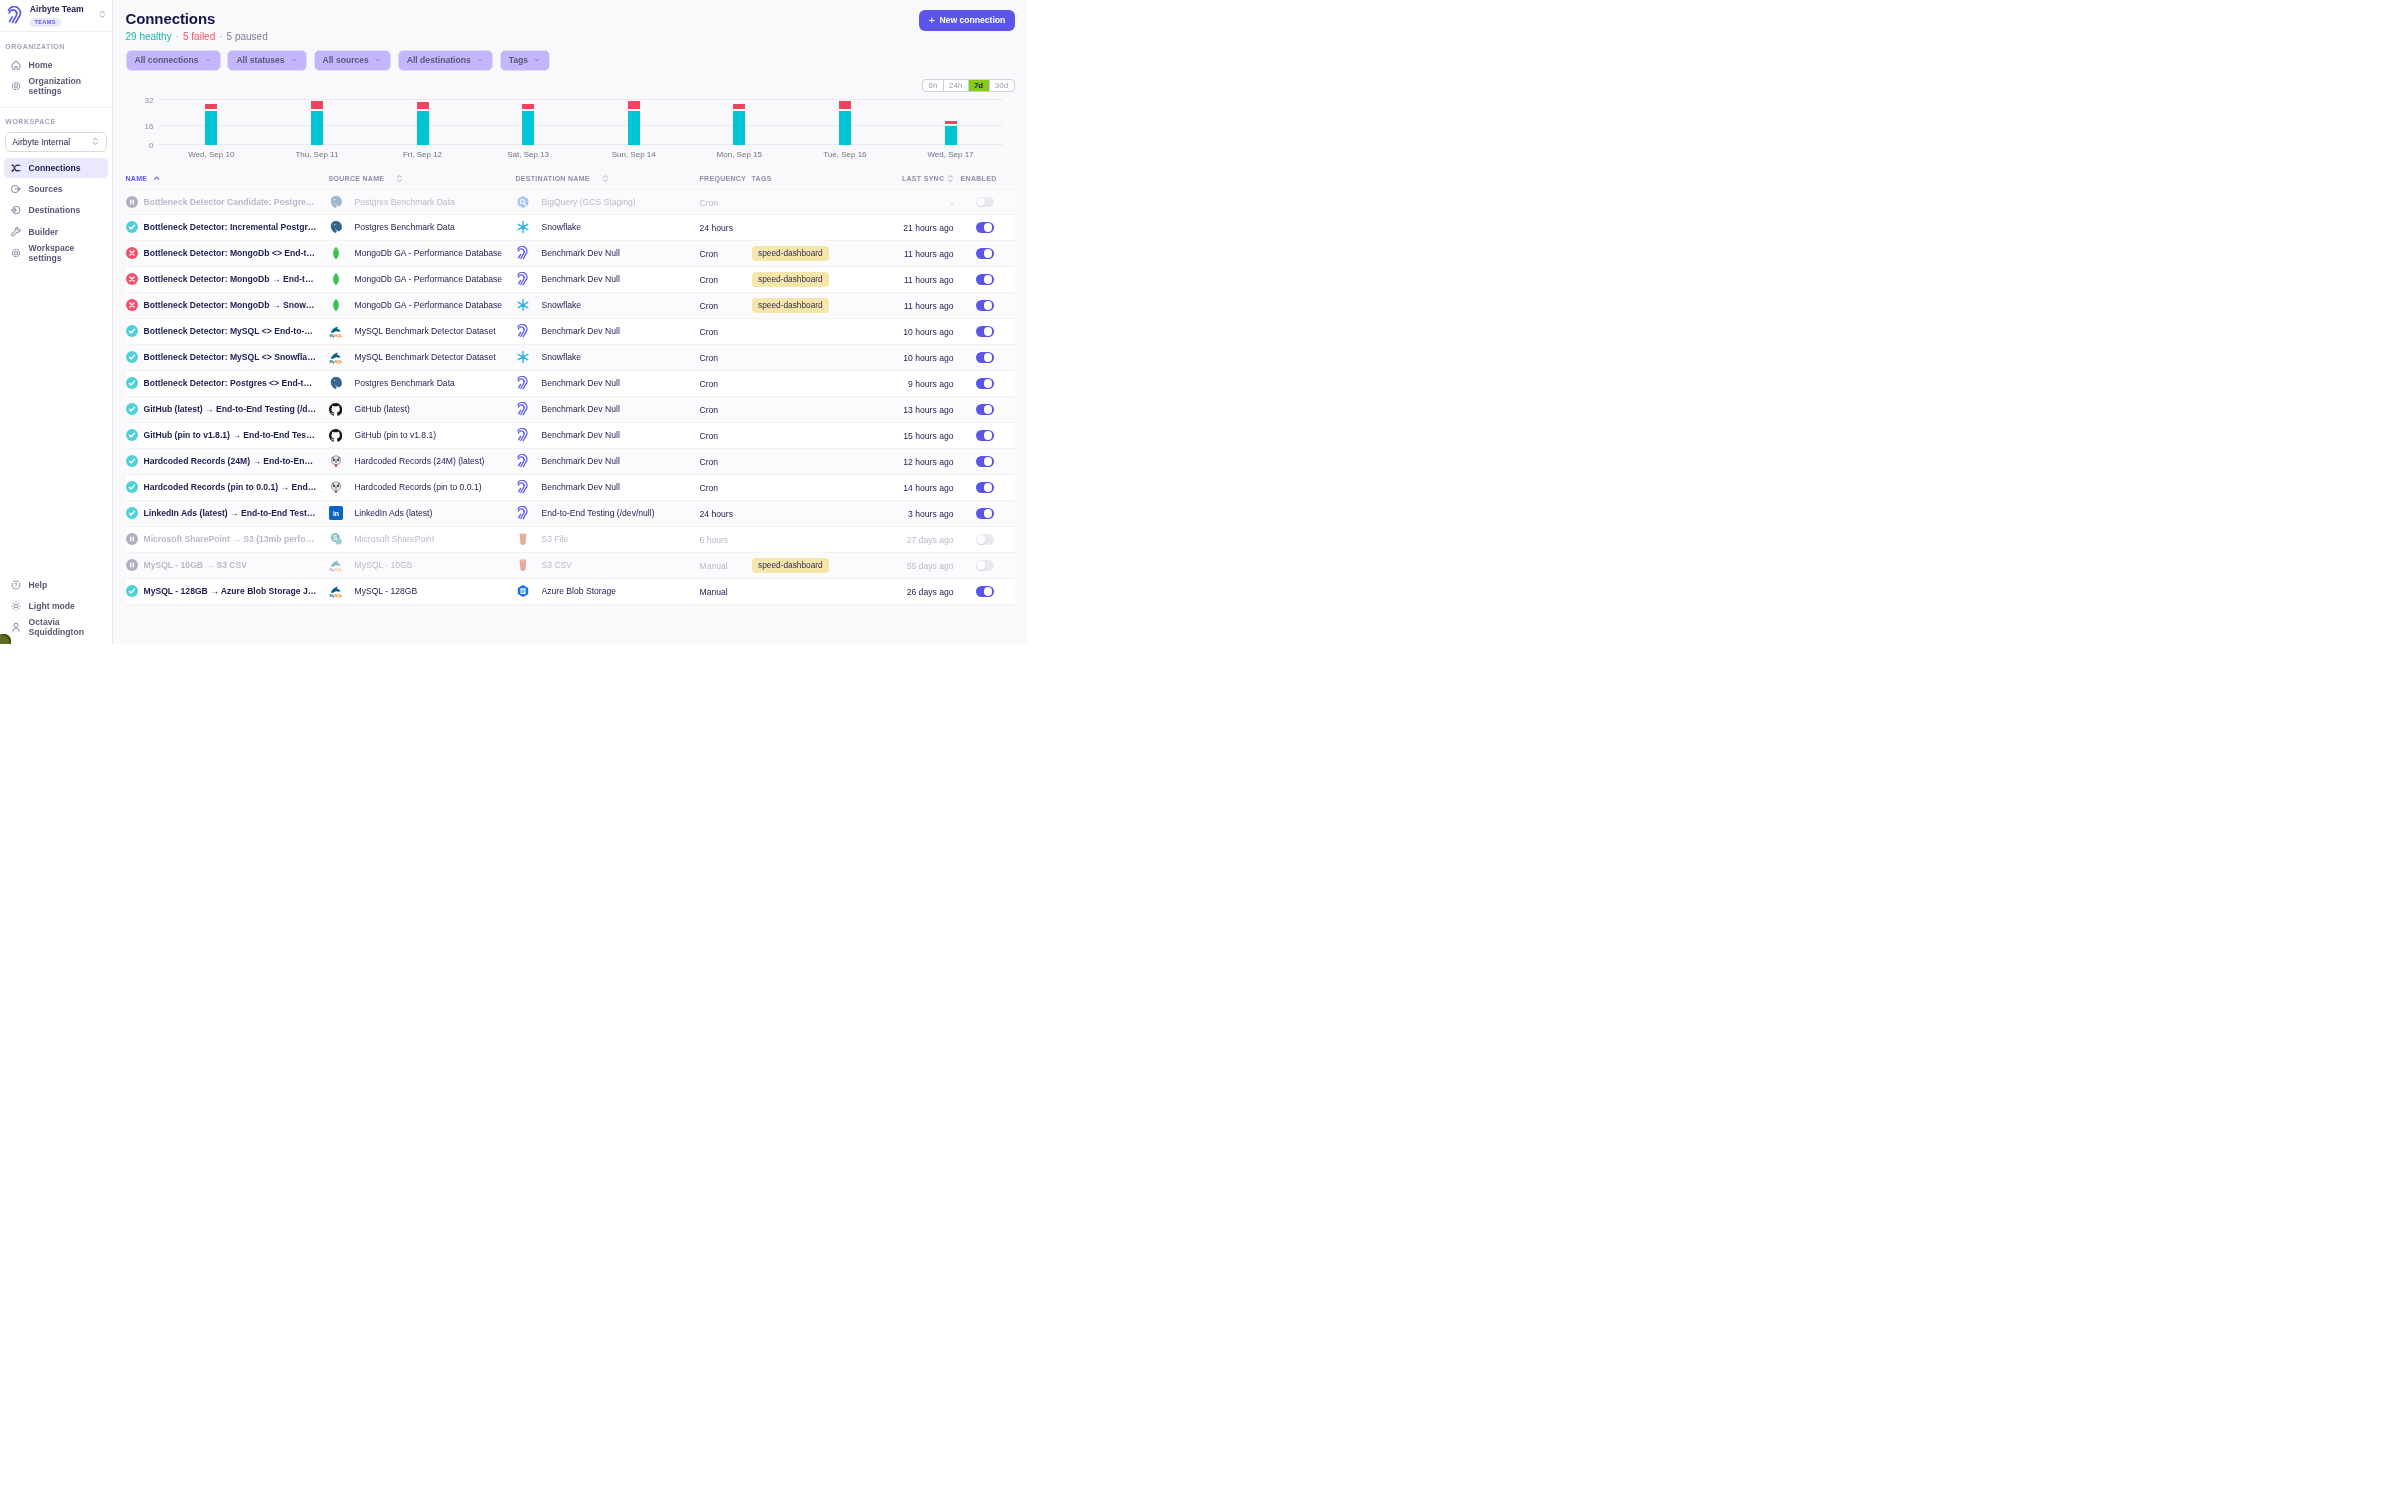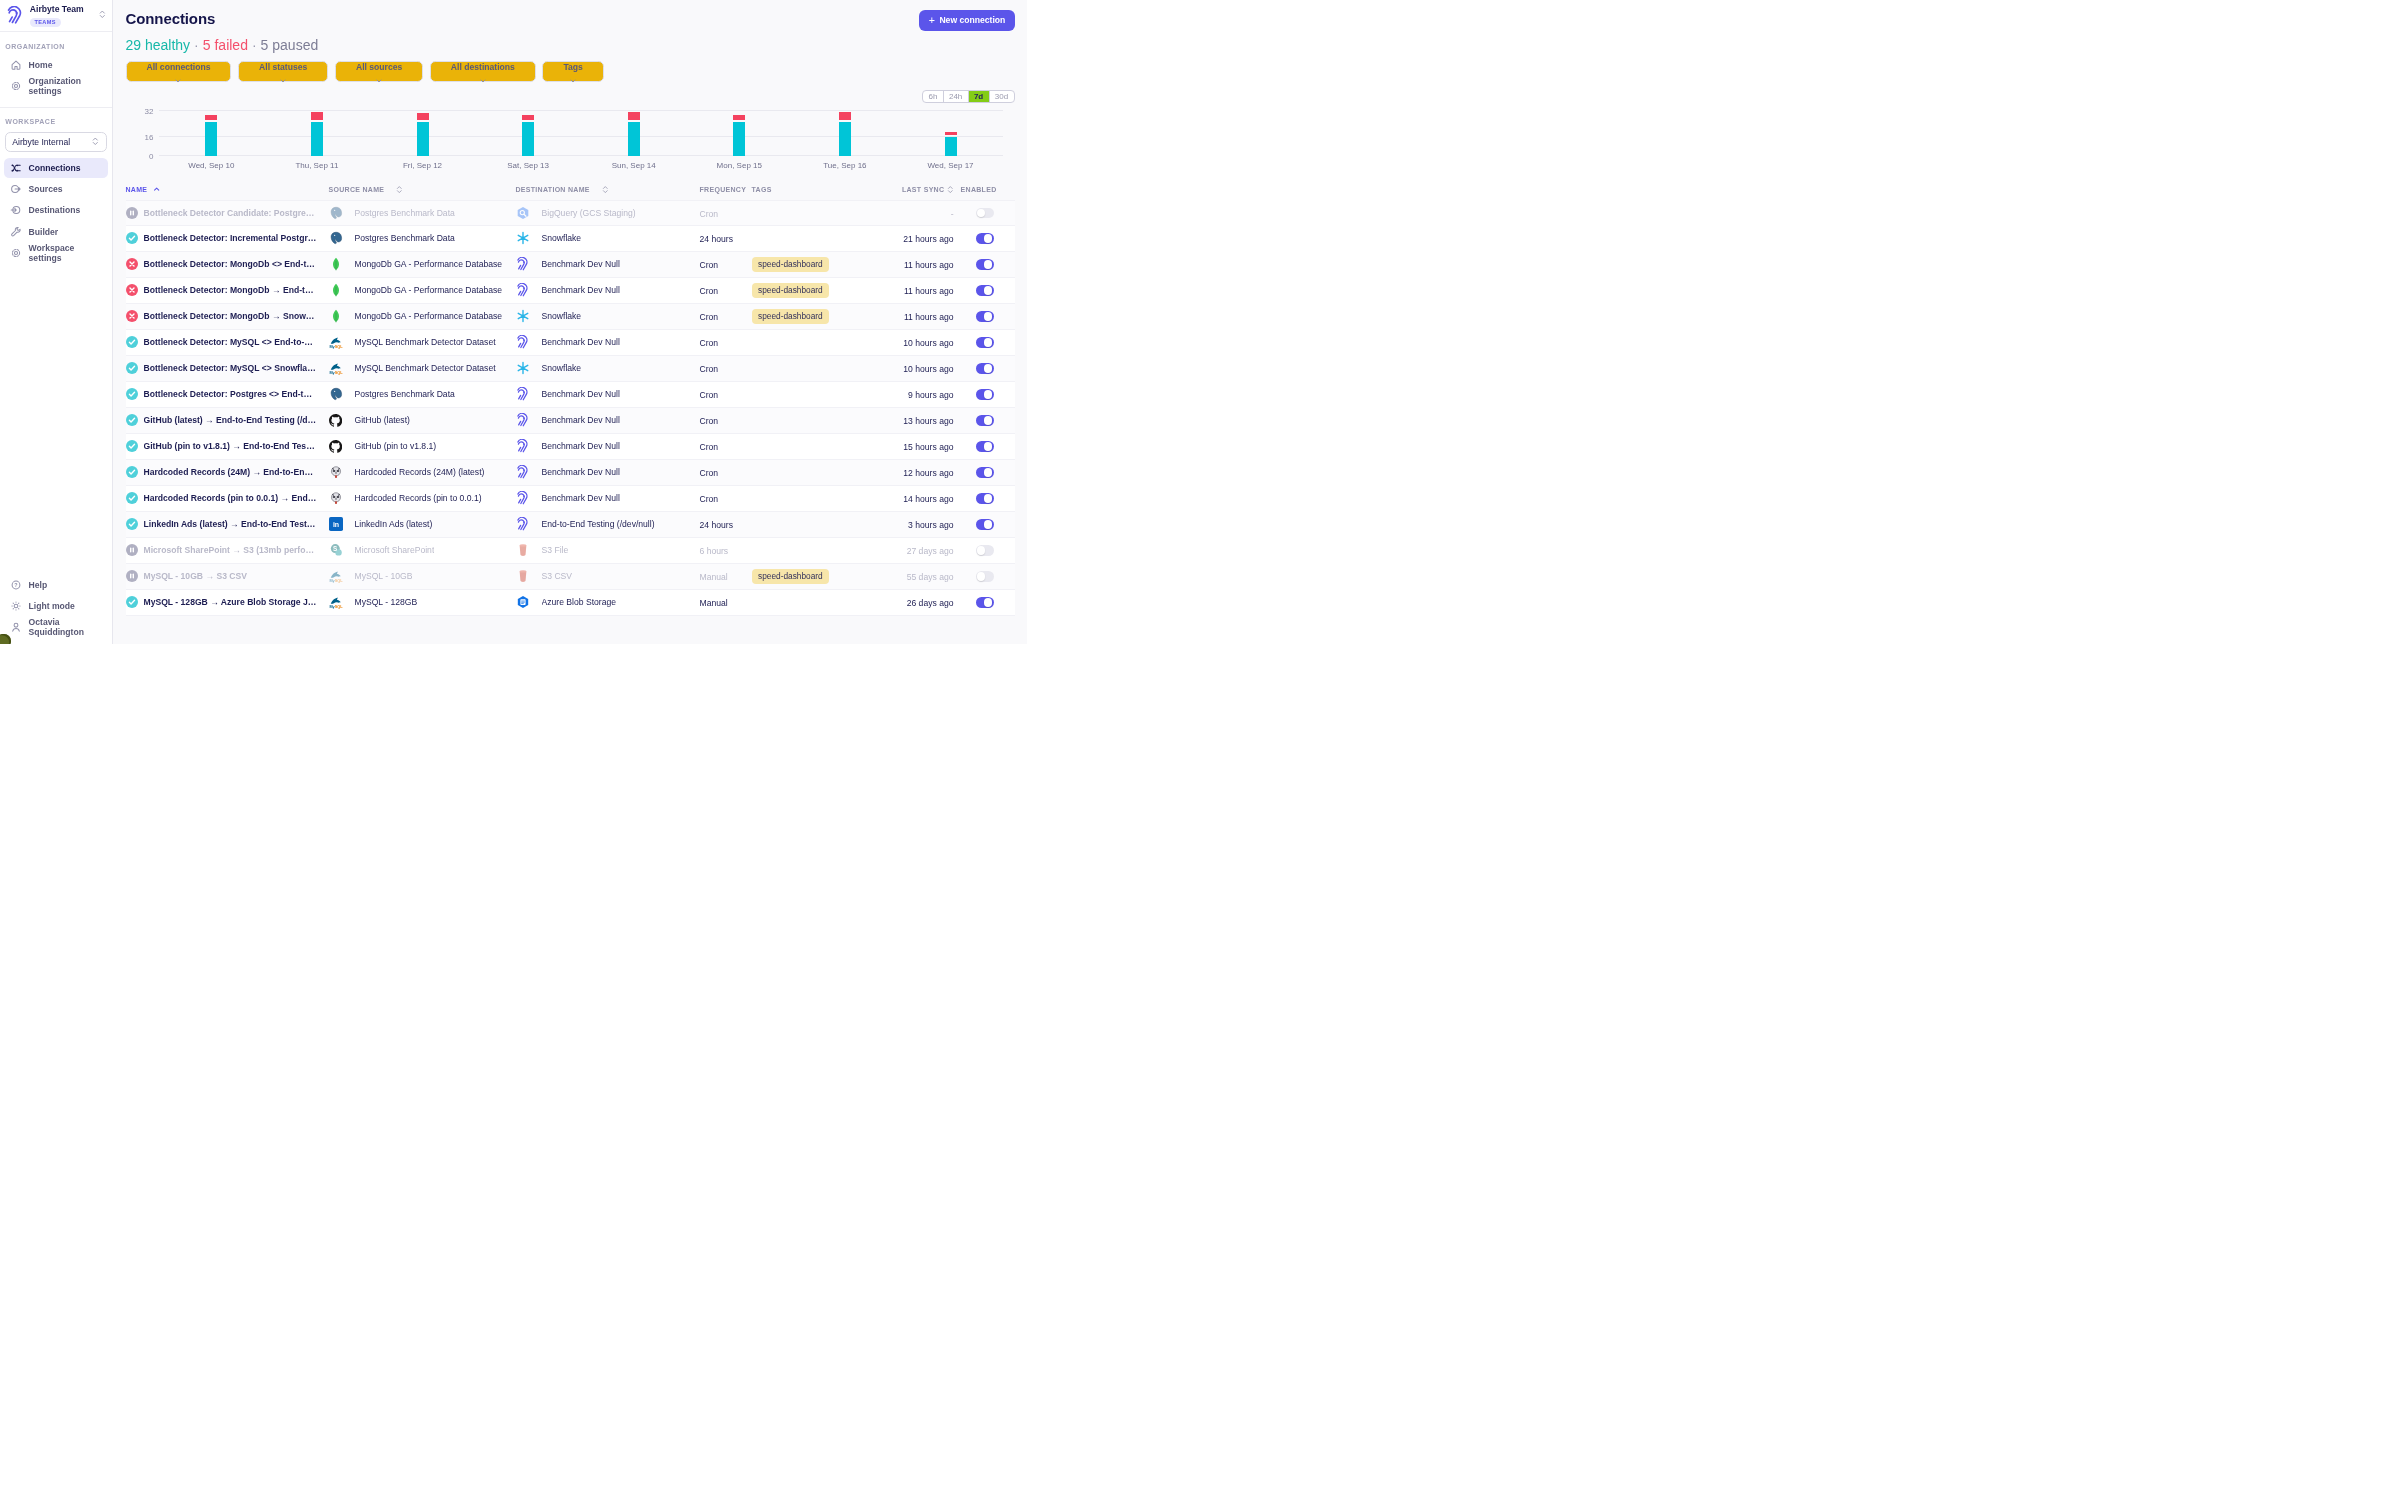--- a/index.html
+++ b/index.html
@@ -23,29 +23,29 @@
   .flexfill{flex:1;}
   .sfooter{padding-bottom:5.3px;}
   .peek{position:absolute;left:-4px;bottom:-4px;width:14.5px;height:14.5px;border-radius:50%;background:#5f6b22;box-shadow:inset -2px 1.3px 0 #454f14;}
 
   
   .main{flex:1;background:#f9f9fb;padding:0 12.5px;position:relative;overflow:hidden;}
   .topbar{display:flex;justify-content:space-between;align-items:flex-start;margin-top:10px;}
   .title{font-size:15px;font-weight:700;color:#15154a;margin:0;letter-spacing:-0.1px;}
   .newbtn{display:flex;align-items:center;gap:4.6px;background:#5b55ea;color:#fff;border:none;border-radius:6px;height:20.5px;padding:0 9.2px;font-size:8.6px;font-weight:600;cursor:pointer;font-family:inherit;}
   .newbtn .plus{font-size:10.6px;font-weight:400;line-height:1;margin-top:-0.7px;}
-  .summary{display:flex;gap:4px;font-size:14px;margin-top:6px;align-items:flex-start;}
+  .summary{display:flex;gap:4px;font-size:10px;align-items:flex-start;}
   .summary .dot{color:#9a9ab0;}
 
   .searchbox{margin-top:14px;background:#fff;border:0.7px solid #e0e1ea;border-radius:5.3px;height:20.5px;display:flex;align-items:center;gap:6px;padding:0 7.3px;}
   .searchbox input{border:none;outline:none;flex:1;font-size:8.6px;font-family:inherit;color:#1d1d52;background:transparent;}
   .searchbox input::placeholder{color:#a9a9bc;}
 
   .filters{display:flex;gap:6.6px;margin-top:8.6px;}
-  .pill{display:flex;align-items:center;gap:5.3px;background:#eab308;border:0.7px solid #dedfe8;border-radius:5.3px;height:20.5px;padding:0 20px;font-size:8.6px;font-weight:600;color:#595977;cursor:pointer;flex-direction:column;}
+  .pill{display:flex;align-items:center;gap:5.3px;background:#c4b5fd;border:0.7px solid #dedfe8;border-radius:5.3px;height:20.5px;padding:0 8px;font-size:8.6px;font-weight:600;color:#595977;cursor:pointer;}
   .pill .chev{color:#8c8ca4;display:flex;}
 
   
   .ranges{display:flex;justify-content:flex-end;margin-top:8px;}
   .seg{display:flex;border:0.7px solid #cfcfdd;border-radius:4px;overflow:hidden;background:#fff;}
   .seg .rbtn{font-size:8px;color:#9a9aae;padding:1.3px 5.3px;cursor:pointer;border-left:0.7px solid #cfcfdd;}
   .seg .rbtn:first-child{border-left:none;}
   .seg .rbtn.sel{background:#84cc16;color:#23235a;font-weight:700;}
   .chartwrap{position:relative;margin-top:8px;padding-left:33px;margin-right:11.2px;}
   .plot{position:relative;height:45px;}

